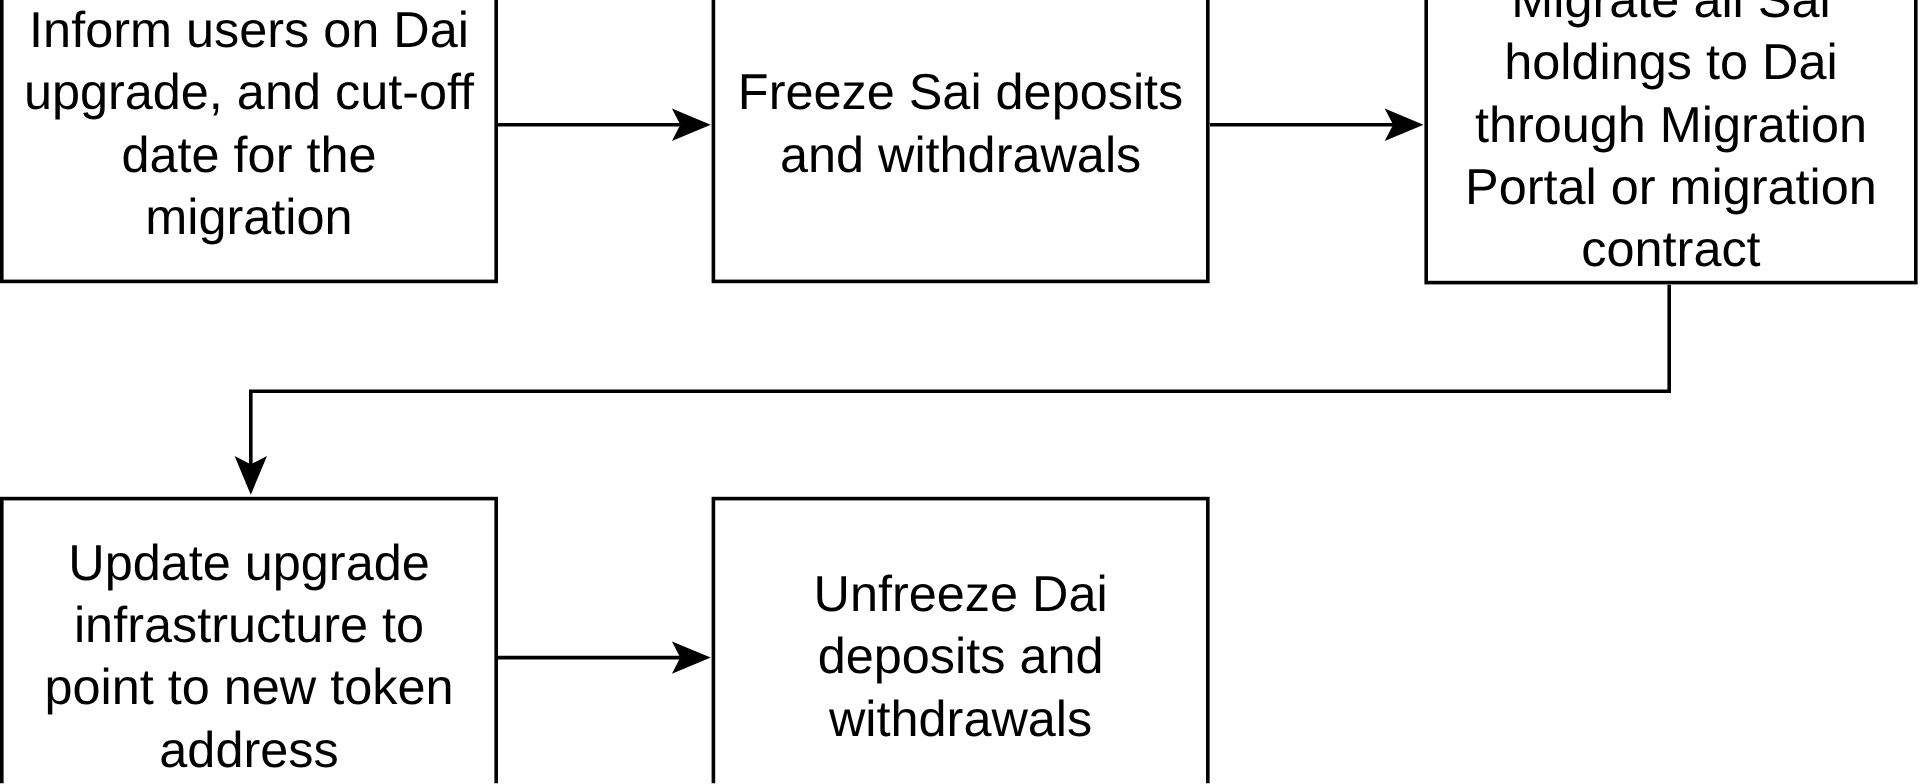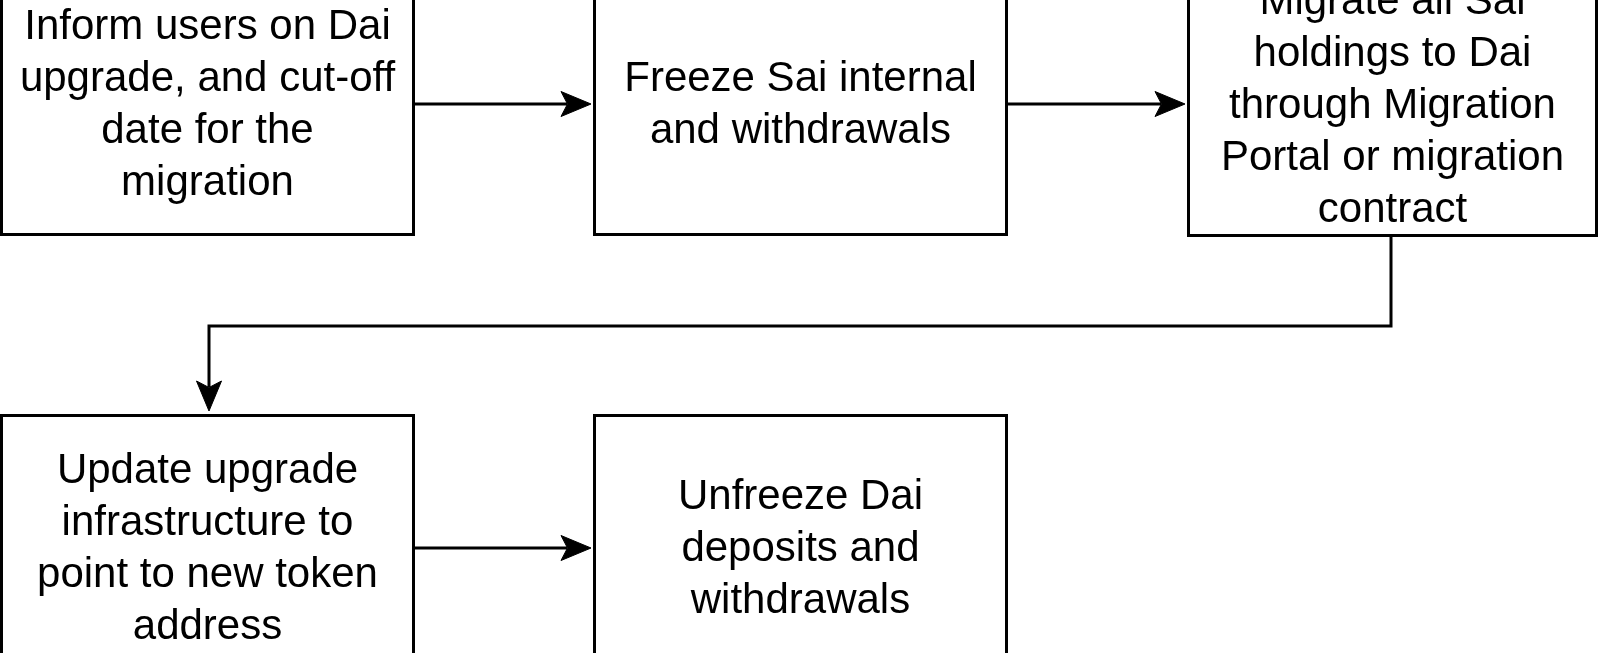--- a/index.html
+++ b/index.html
@@ -84,21 +84,21 @@
   </svg>
 
   <div class="node node-inform">
     <div class="node-label">Inform users on Dai
 upgrade, and cut-off
 date for the
 migration</div>
   </div>
 
   <div class="node node-freeze">
-    <div class="node-label">Freeze Sai internal
+    <div class="node-label">Freeze Sai deposits
 and withdrawals</div>
   </div>
 
   <div class="node node-migrate">
     <div class="node-label">Migrate all Sai
 holdings to Dai
 through Migration
 Portal or migration
 contract</div>
   </div>

